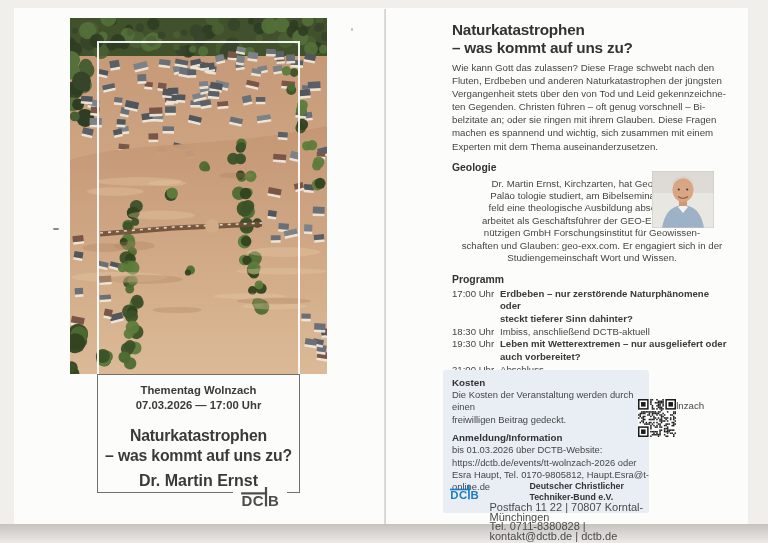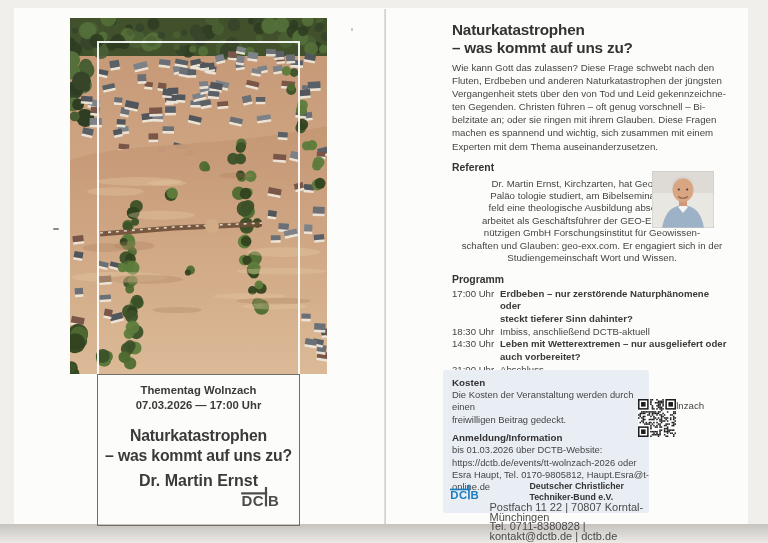--- a/index.html
+++ b/index.html
@@ -14,21 +14,21 @@
   .paper{left:14px;top:8px;width:734px;height:516px;background:#fcfcfa;}
   .bottom-band{left:0;top:524px;width:768px;height:19px;
     background:linear-gradient(#c6c3bf,#eceae7);}
   .fold-line{left:384px;top:9px;width:2px;height:515px;
     background:linear-gradient(90deg,#e3e0dc,#d3d0cc);}
   .speck{background:#8c8a86;border-radius:1px;}
   
   .flood-photo{left:70px;top:18px;width:257px;height:356px;overflow:hidden;}
   .photo-frame{left:97px;top:41px;width:203px;height:333px;
     border:2px solid rgba(255,255,255,.92);border-bottom:none;box-sizing:border-box;}
-  .event-box{left:97px;top:374px;width:203px;height:152px;
+  .event-box{left:97px;top:374px;width:203px;height:119px;
     border:1px solid #716f6b;box-sizing:border-box;text-align:center;color:#3a3a3a;}
   .event-box .eyebrow{font-size:11.3px;font-weight:bold;line-height:14.5px;}
   .event-box .eyebrow.first{margin-top:8px;}
   .event-box .title{font-size:15.8px;font-weight:bold;line-height:19.5px;letter-spacing:-.2px;}
   .event-box .title.first{margin-top:14px;}
   .event-box .speaker{font-size:16px;font-weight:bold;margin-top:7px;}
   .logo-dark-wrap{left:233px;top:487px;width:54px;height:24px;background:#fcfcfa;
     display:flex;justify-content:center;align-items:flex-start;}
   
   .dctb-logo text{font-family:"Liberation Sans",sans-serif;font-weight:bold;font-size:34px;letter-spacing:1px;}
@@ -761,21 +761,21 @@
   <div class="h1">Naturkatastrophen</div>
   <div class="h1">– was kommt auf uns zu?</div>
   <div class="body intro">Wie kann Gott das zulassen? Diese Frage schwebt nach den
 Fluten, Erdbeben und anderen Naturkatastrophen der jüngsten
 Vergangenheit stets über den von Tod und Leid gekennzeichne-
 ten Gegenden. Christen führen – oft genug vorschnell – Bi-
 belzitate an; oder sie ringen mit ihrem Glauben. Diese Fragen
 machen es spannend und wichtig, sich zusammen mit einem
 Experten mit dem Thema auseinanderzusetzen.</div>
 
-  <div class="h2">Referent</div>
+  <div class="h2">Geologie</div>
   <div class="ref-wrap">
     <div class="portrait">
       <svg width="62" height="57" viewBox="0 0 62 57">
         <rect width="62" height="57" fill="#e9e7e2"></rect>
         <rect width="62" height="22" fill="#dedbd6"></rect>
         <path d="M10,57 Q13,40 23,36 L31,33 L39,36 Q49,40 52,57 Z" fill="#9db2c6"></path>
         <path d="M26,36 L31,42 L36,36 L31,33 Z" fill="#f4f3f1"></path>
         <rect x="27" y="26" width="8" height="9" fill="#cf9878"></rect>
         <ellipse cx="31" cy="19" rx="10.5" ry="12" fill="#d9a683"></ellipse>
         <path d="M20,17 Q19,6 31,5 Q43,6 42,17 Q42,9 36,8 Q28,6 24,10 Q20,12 20,17 Z" fill="#d6d3ce"></path>
@@ -799,21 +799,21 @@
     <div class="sched-row">
       <div class="sched-time">17:00 Uhr</div>
       <div class="sched-label bold">Erdbeben – nur zerstörende Naturphänomene oder
 steckt tieferer Sinn dahinter?</div>
     </div>
     <div class="sched-row">
       <div class="sched-time">18:30 Uhr</div>
       <div class="sched-label">Imbiss, anschließend DCTB-aktuell</div>
     </div>
     <div class="sched-row">
-      <div class="sched-time">14:30 Uhr</div>
+      <div class="sched-time">19:30 Uhr</div>
       <div class="sched-label bold">Leben mit Wetterextremen – nur ausgeliefert oder
 auch vorbereitet?</div>
     </div>
     <div class="sched-row">
       <div class="sched-time">21:00 Uhr</div>
       <div class="sched-label">Abschluss</div>
     </div>
   </div>
 
   <div class="date-h">07.03.2026</div>

